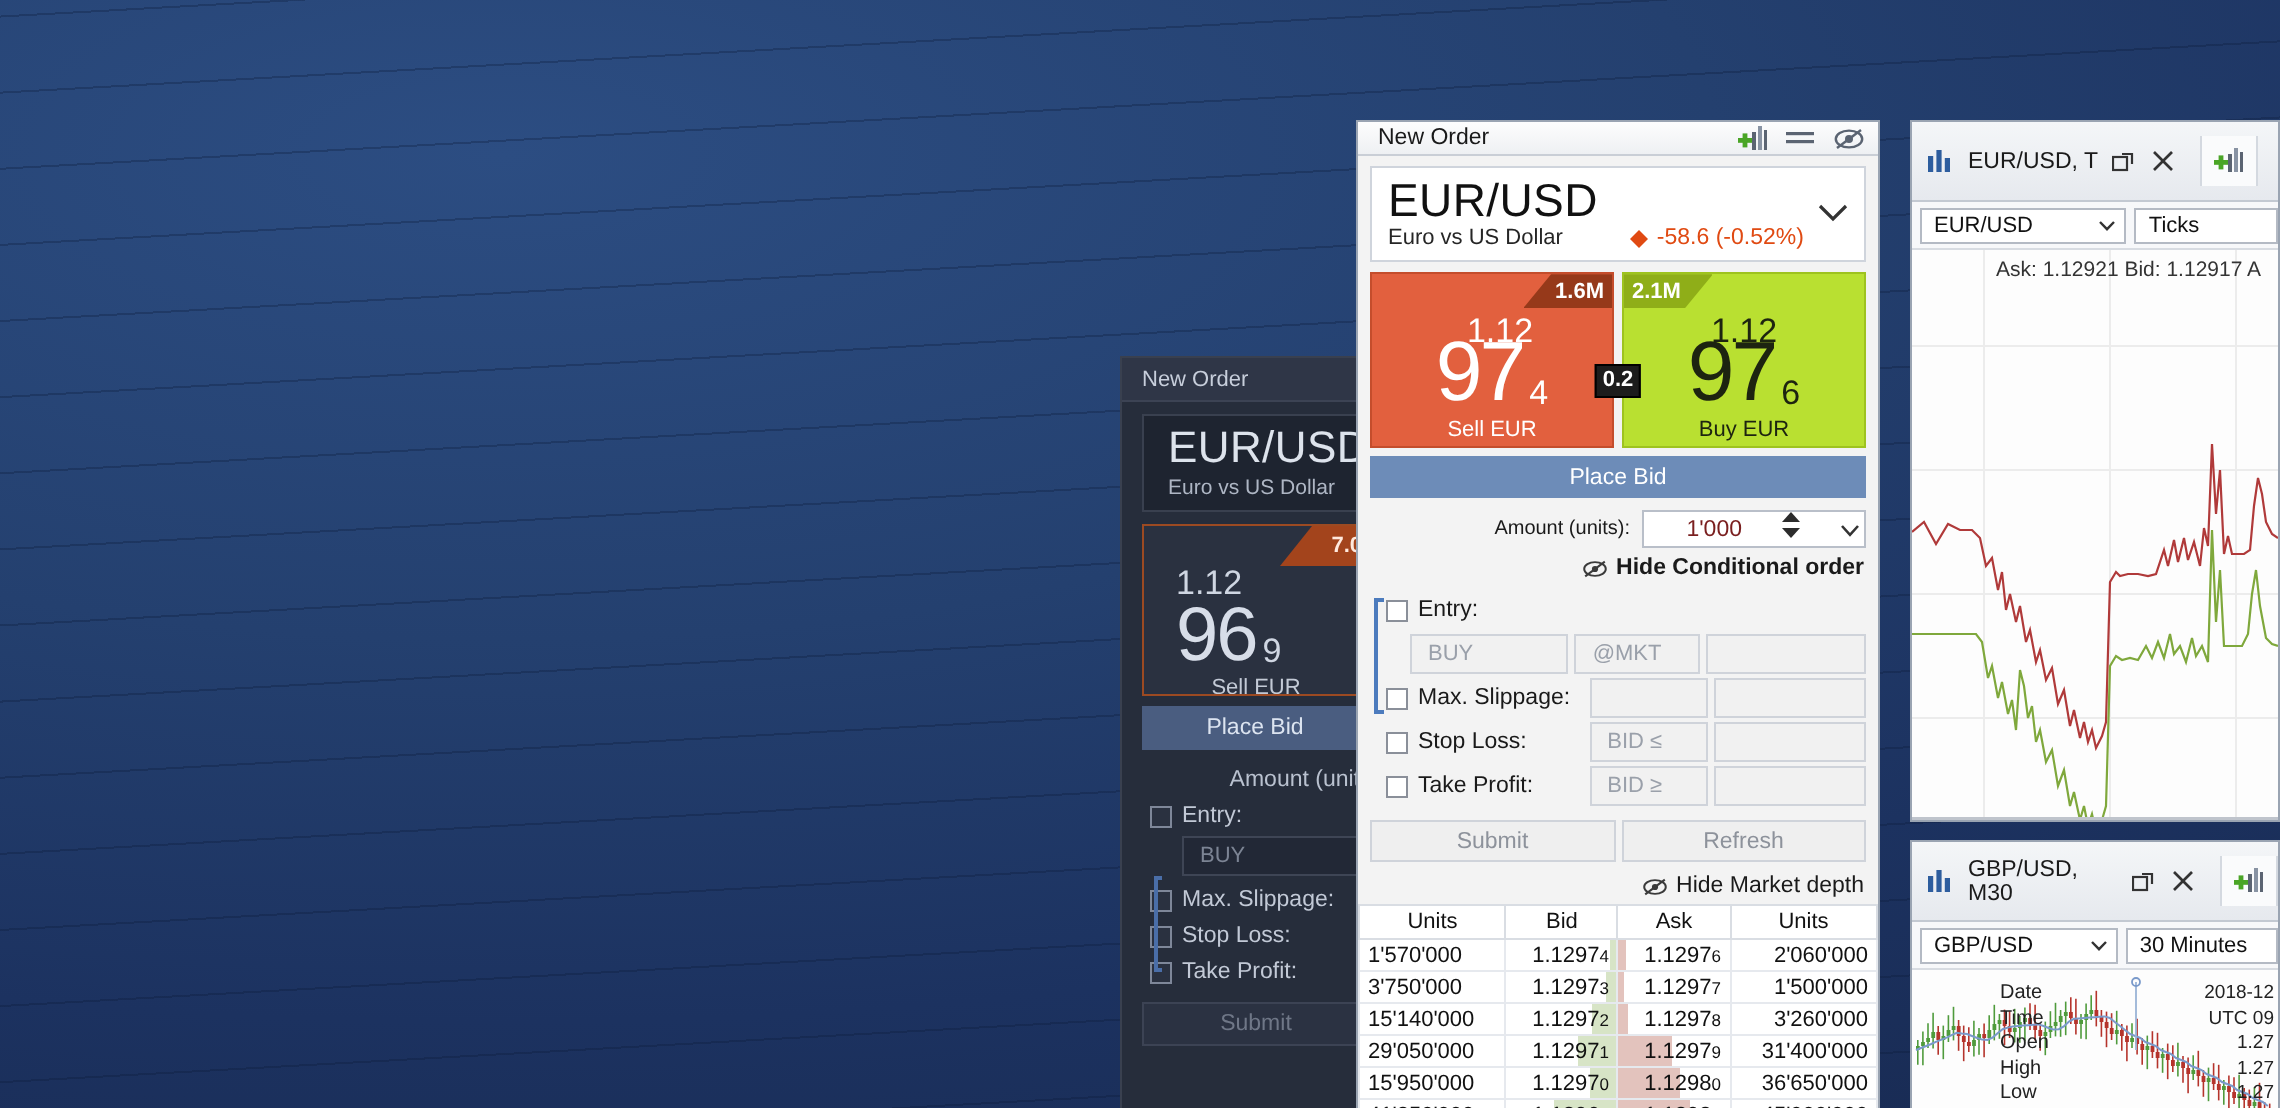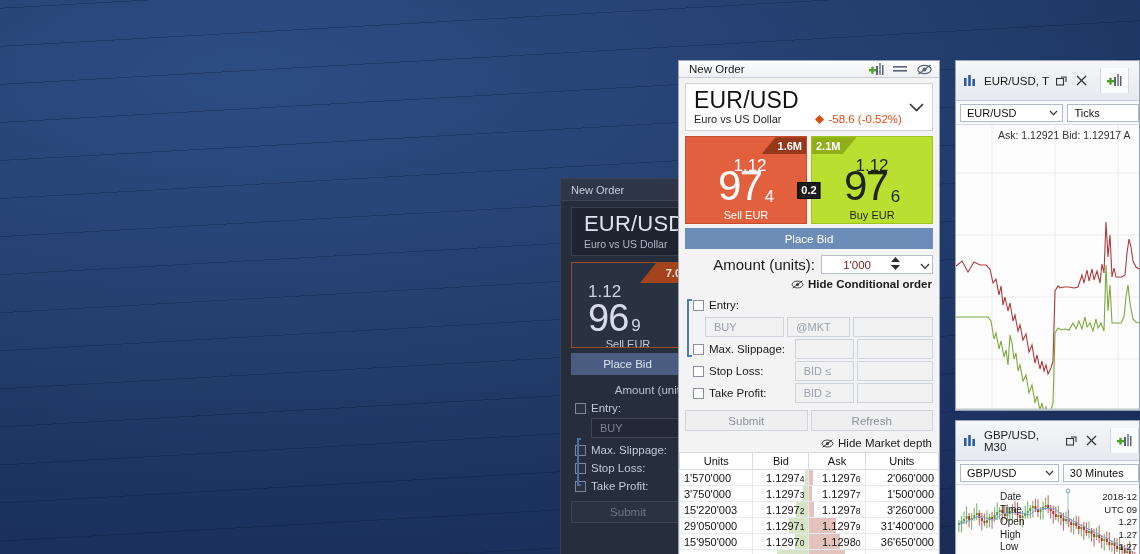--- a/index.html
+++ b/index.html
@@ -130,21 +130,21 @@
   #order .placerow { display:flex; gap:4px; margin:4px 6px 0 6px; }
   #order .place {
     flex:1; height:21px; background:#6d8cb8; color:#fff; font-size:11.5px;
     display:flex; align-items:center; justify-content:center;
   }
 
   #order .amtrow {
     display:flex; align-items:center; justify-content:flex-end;
     margin:6px 6px 0 6px; gap:0;
   }
-  #order .amtlbl { font-size:15px; color:#1a1a1a; margin-right:6px; }
+  #order .amtlbl { font-size:10px; color:#1a1a1a; margin-right:6px; }
   #order .amtbox {
     width:112px; height:19px; background:#fff; border:1px solid #b9bfc9;
     display:flex; align-items:center; justify-content:flex-end; padding-right:2px; gap:20px;
   }
   #order .amtval { font-size:11.5px; color:#7a1f1f; }
   #order .hidecond {
     text-align:right; font-size:11.5px; color:#1a1a1a; margin:4px 7px 0 0;
     display:flex; align-items:center; justify-content:flex-end; gap:4px;font-weight:bold;
   }
 
@@ -464,21 +464,21 @@
           <td class="ask"><span class="bar" style="width:6%"></span><span class="cellv">1.1297<span class="sub5">6</span></span></td>
           <td class="u-r">2'060'000</td>
         </tr>
         <tr>
           <td class="u-l">3'750'000</td>
           <td class="bid"><span class="bar" style="width:10%"></span><span class="cellv">1.1297<span class="sub5">3</span></span></td>
           <td class="ask"><span class="bar" style="width:4%"></span><span class="cellv">1.1297<span class="sub5">7</span></span></td>
           <td class="u-r">1'500'000</td>
         </tr>
         <tr>
-          <td class="u-l">15'220'003</td>
+          <td class="u-l">15'140'000</td>
           <td class="bid"><span class="bar" style="width:22%"></span><span class="cellv">1.1297<span class="sub5">2</span></span></td>
           <td class="ask"><span class="bar" style="width:9%"></span><span class="cellv">1.1297<span class="sub5">8</span></span></td>
           <td class="u-r">3'260'000</td>
         </tr>
         <tr>
           <td class="u-l">29'050'000</td>
           <td class="bid"><span class="bar" style="width:36%"></span><span class="cellv">1.1297<span class="sub5">1</span></span></td>
           <td class="ask"><span class="bar" style="width:48%"></span><span class="cellv">1.1297<span class="sub5">9</span></span></td>
           <td class="u-r">31'400'000</td>
         </tr>

